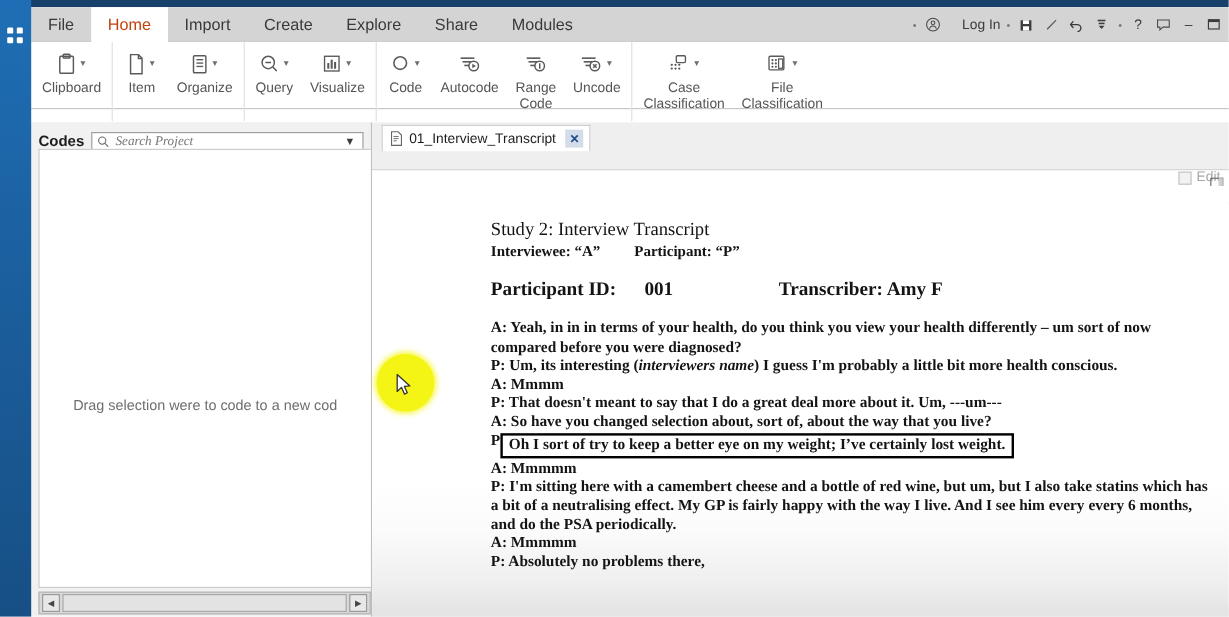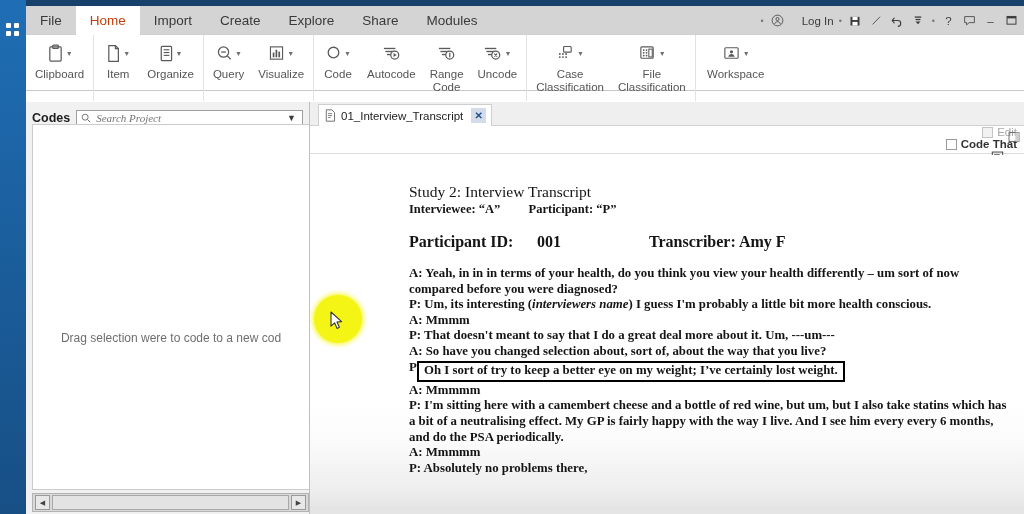--- a/index.html
+++ b/index.html
@@ -141,21 +141,21 @@
   .sc-track {
     flex: 1; height: 15px; background: #e3e3e3; border: 1px solid #a8a8a8;
   }
 
   
   .doc-pane {
     position: absolute; left: 310px; top: 102px; right: 0; bottom: 0;
     background: #ffffff;
   }
   .doc-tabbar {
-    position: relative; height: 24px; background: #efefef;
+    position: relative; height: 40px; background: #efefef;
     border-bottom: 1px solid #d0d0d0;
   }
   .doc-tab {
     position: absolute; left: 8px; top: 2px; height: 22px;
     background: #ffffff; border: 1px solid #cfcfcf; border-bottom: none;
     display: flex; align-items: center; gap: 5px; padding: 0 5px 0 6px;
     font-size: 11.5px; color: #1d1d1d;
   }
   .doc-tab .fileic { color: #555; display: flex; }
   .doc-tab .closeic {
@@ -458,33 +458,20 @@
                 <circle cx="9" cy="12.2" r="0.95" fill="#5a5a5a"></circle>
                 <rect x="11.4" y="5.4" width="3.6" height="8.2" fill="#ffffff" stroke="#5a5a5a" stroke-width="1.1"></rect>
               </svg>
             <span class="caret">▼</span>
           </div>
           <div class="cap">File
 Classification</div>
         </div>
       </div>
 
-      <div class="rgroup">
-        <div class="rbtn" style="min-width:76px">
-          <div class="glyph">
-            <svg width="19" height="19" viewBox="0 0 20 20">
-                <rect x="3" y="4" width="14" height="11" rx="1" fill="none" stroke="#5a5a5a" stroke-width="1.2"></rect>
-                <circle cx="10" cy="8.2" r="1.7" fill="#5a5a5a"></circle>
-                <path d="M6.6 13.4c.8-2.2 2-2.9 3.4-2.9s2.6.7 3.4 2.9" fill="#5a5a5a"></path>
-              </svg>
-            <span class="caret">▼</span>
-          </div>
-          <div class="cap">Workspace</div>
-        </div>
-      </div>
 
     </div>
   </div>
 
   <div class="codes-panel">
     <div class="codes-head">
       <div class="codes-title">Codes</div>
       <div class="search-box">
         <span class="mag">
           <svg width="10" height="10" viewBox="0 0 12 12">

